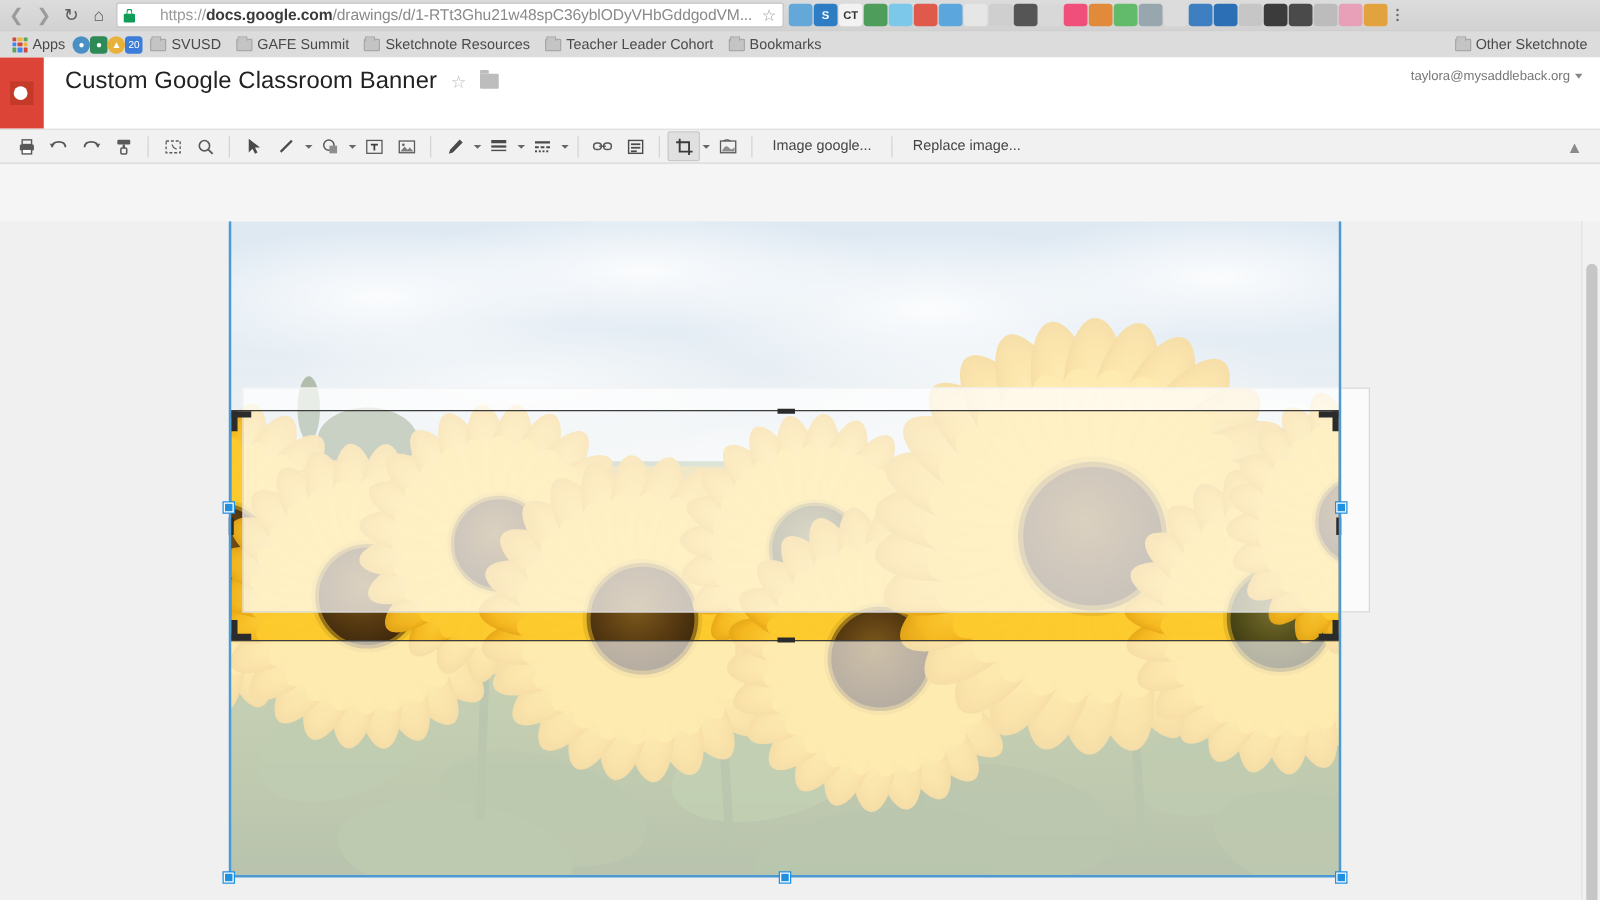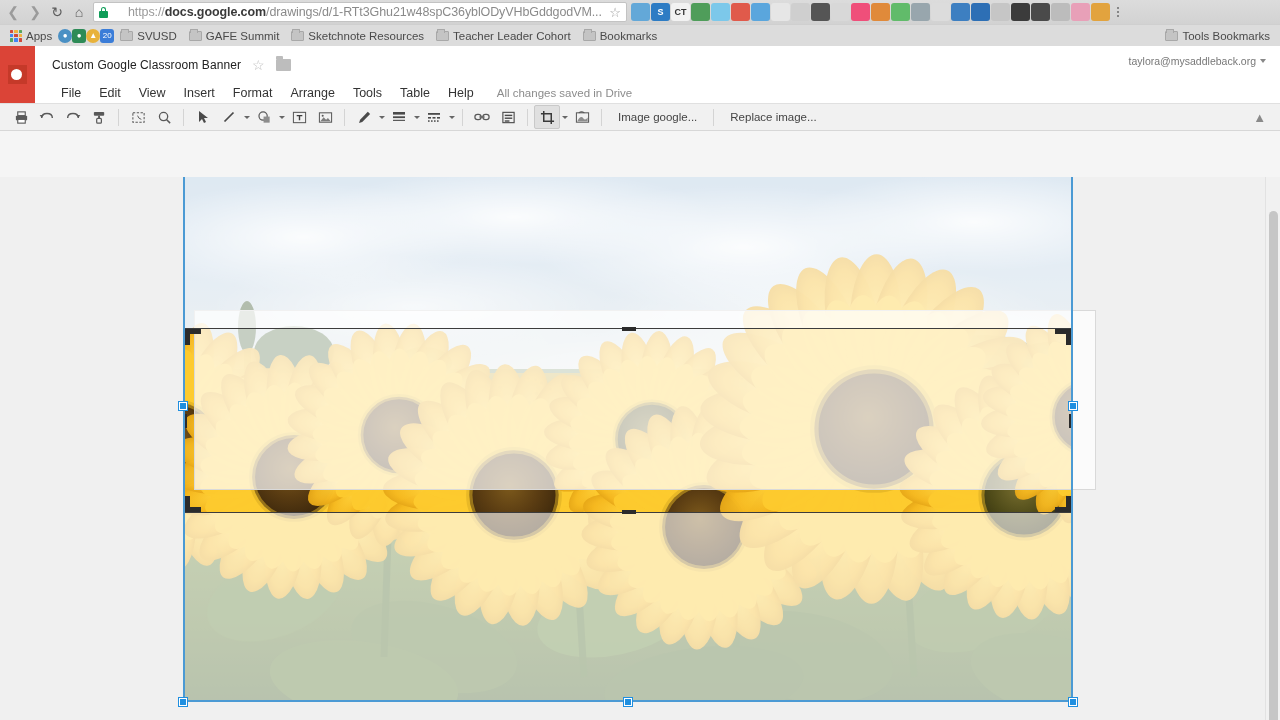--- a/index.html
+++ b/index.html
@@ -83,21 +83,21 @@
   .logo-mark::before {
     content:''; position:absolute; inset:0; background:#c53929;
     clip-path: polygon(0 0, 100% 0, 100% 100%, 0 100%);
   }
   .logo-mark::after {
     content:''; position:absolute; left:3px; top:4px; width:11px; height:11px;
     background:#ffffff; border-radius:50%;
   }
   .title-block { padding: 8px 0 0 17px; flex: 1 1 auto; }
   .doc-title-row { display: flex; align-items: center; gap: 11px; height: 22px; }
-  .doc-title { font-size: 12px; color: #222; font-weight: normal; letter-spacing: 0.1px; }
+  .doc-title { font-size: 19px; color: #222; font-weight: normal; letter-spacing: 0.1px; }
   .star-ico { color: #bdbdbd; font-size: 14px; }
   .fold-ico { width: 15px; height: 12px; background: #bdbdbd; border-radius: 1px; position: relative; }
   .fold-ico::before { content:''; position:absolute; top:-3px; left:0; width:7px; height:3px;
     background:#bdbdbd; border-radius:1px 1px 0 0; }
 
   .menubar { display: flex; align-items: center; height: 22px; margin-top: 6px; gap: 0; }
   .menu-item { font-size: 12.5px; color: #333; padding: 3px 9px; white-space: nowrap; }
   .save-state { font-size: 11.5px; color: #8c8c8c; margin-left: 14px; white-space: nowrap; }
 
   .header-right { position: absolute; right: 14px; top: 8px; text-align: right; }
@@ -268,49 +268,37 @@
       <span class="folder-ico"></span>
       <span>Teacher Leader Cohort</span>
     </div>
     <div class="bm">
       <span class="folder-ico"></span>
       <span>Bookmarks</span>
     </div>
     <div class="spacer"></div>
     <div class="bm">
       <span class="folder-ico"></span>
-      <span>Tools Bookmarks</span>
+      <span>Other Sketchnote</span>
     </div>
   </div>
 </div>
 
 <div class="app">
 
   <div class="app-header">
     <div class="app-logo">
       <span class="logo-mark"></span>
     </div>
 
     <div class="title-block">
       <div class="doc-title-row">
         <span class="doc-title">Custom Google Classroom Banner</span>
         <span class="star-ico">☆</span>
         <span class="fold-ico"></span>
-      </div>
-      <div class="menubar">
-        <span class="menu-item">File</span>
-        <span class="menu-item">Edit</span>
-        <span class="menu-item">View</span>
-        <span class="menu-item">Insert</span>
-        <span class="menu-item">Format</span>
-        <span class="menu-item">Arrange</span>
-        <span class="menu-item">Tools</span>
-        <span class="menu-item">Table</span>
-        <span class="menu-item">Help</span>
-        <span class="save-state">All changes saved in Drive</span>
       </div>
     </div>
 
     <div class="header-right">
       <div class="account">
         <span>taylora@mysaddleback.org</span>
         <span class="caret"></span>
       </div>
     </div>
   </div>

